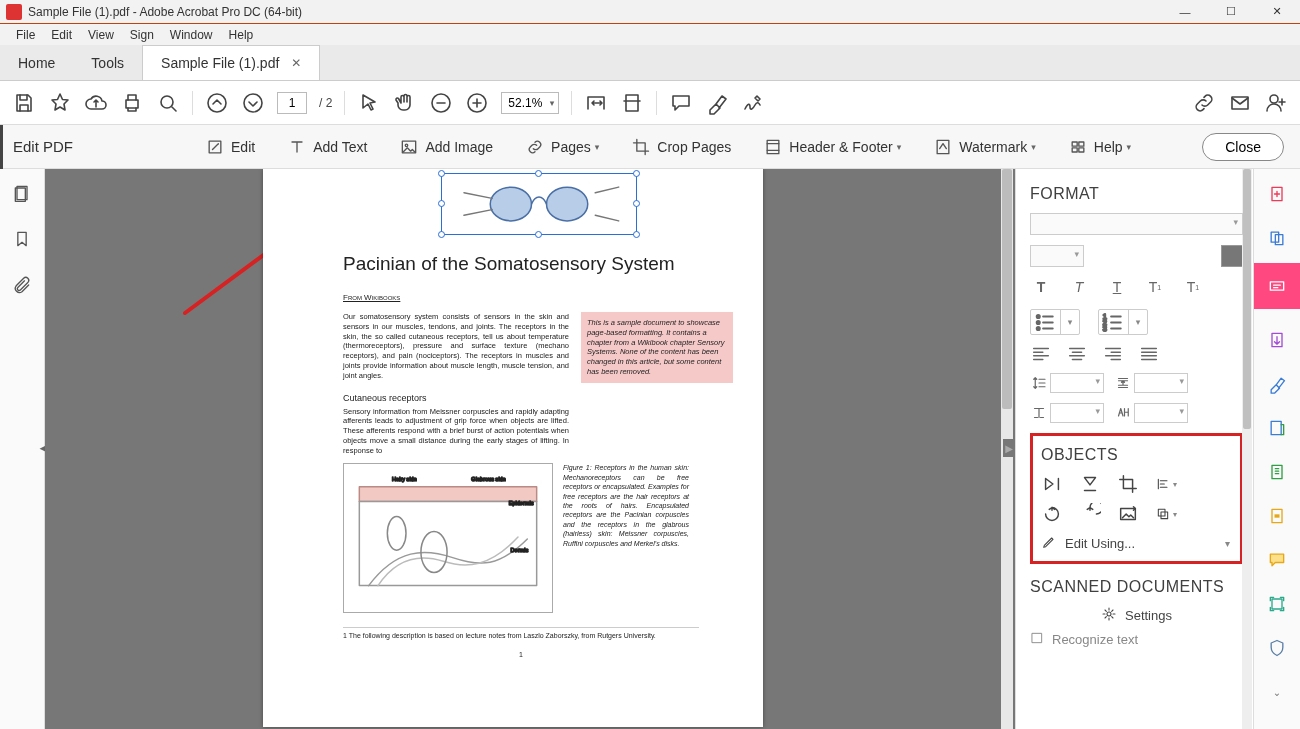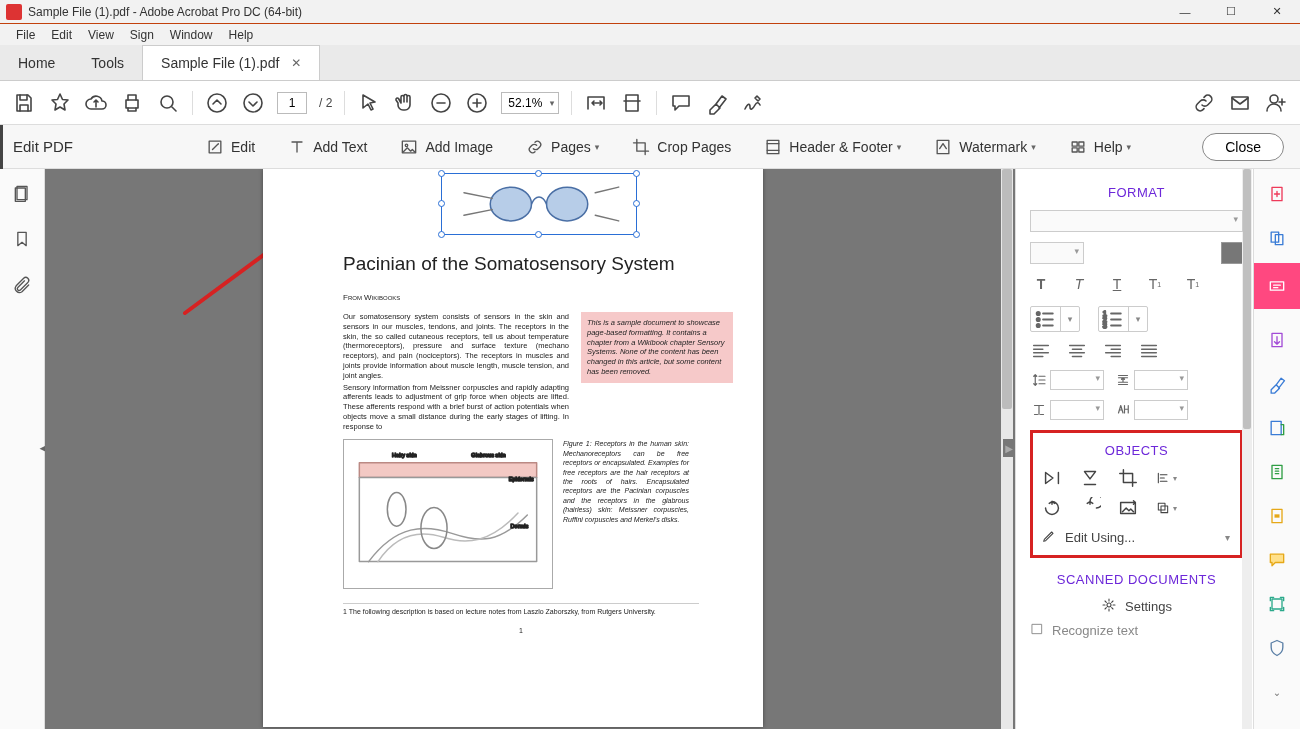--- a/index.html
+++ b/index.html
@@ -51,21 +51,21 @@
 .leftstrip .collapse-handle { position: absolute; top: 270px; left: 38px; width: 10px; height: 18px; display: flex; align-items: center; justify-content: center; color: #666; font-size: 9px; }
 
 .docwrap { flex: 1; background: #777; position: relative; overflow: hidden; }
 .page { position: absolute; left: 218px; top: 0; width: 500px; height: 558px; background: #fff; box-shadow: 0 0 4px rgba(0,0,0,.4); padding: 10px 24px 18px 24px; font-family: Georgia, serif; color: #222; }
 .page .sel-img { position: absolute; left: 178px; top: 4px; width: 196px; height: 62px; border: 1px solid #2a6fd6; }
 .page .sel-img .handle { position: absolute; width: 7px; height: 7px; background: #fff; border: 1px solid #2a6fd6; border-radius: 50%; }
 .page .sel-img .h-tl{top:-4px;left:-4px}.page .sel-img .h-tr{top:-4px;right:-4px}.page .sel-img .h-bl{bottom:-4px;left:-4px}.page .sel-img .h-br{bottom:-4px;right:-4px}
 .page .sel-img .h-t{top:-4px;left:calc(50% - 4px)}.page .sel-img .h-b{bottom:-4px;left:calc(50% - 4px)}.page .sel-img .h-l{top:calc(50% - 4px);left:-4px}.page .sel-img .h-r{top:calc(50% - 4px);right:-4px}
 .page .sel-img svg{width:100%;height:100%}
 .page h1 { font-size: 19px; font-weight: 400; margin-top: 74px; text-align: left; margin-left: 56px; }
-.page .fromwiki { font-size: 8px; font-variant: small-caps; margin: 18px 0 10px 56px; }
+.page .fromwiki { font-size: 8px; font-variant: small-caps; margin: 18px 0 10px 56px; text-decoration: underline; }
 .page .cols { display: flex; gap: 12px; margin-left: 56px; }
 .page .col1 { width: 226px; font-size: 7.5px; text-align: justify; line-height: 1.3; }
 .page .aside { width: 152px; background: #f6c9c9; font-size: 7.5px; font-style: italic; padding: 6px; line-height: 1.3; }
 .page .subh { font-size: 9px; margin: 10px 0 4px 56px; }
 .page .col1b { width: 226px; font-size: 7.5px; text-align: justify; line-height: 1.3; margin-left: 56px; }
 .page .figrow { display: flex; gap: 10px; margin: 8px 0 0 56px; }
 .page .figimg { width: 210px; height: 150px; border: 1px solid #aaa; display:flex;align-items:center;justify-content:center; }
 .page .figcap { width: 126px; font-size: 7px; font-style: italic; text-align: justify; line-height: 1.35; }
 .page .footnote { font-size: 7px; margin: 14px 0 0 56px; border-top: 1px solid #ccc; padding-top: 4px; width: 356px; }
 .page .pageno { font-size: 7px; text-align: center; margin-top: 12px; margin-left: 56px; width: 356px; }
@@ -74,21 +74,21 @@
 .docwrap .vscroll { position: absolute; right: 2px; top: 0; width: 12px; height: 100%; background: #e8e8e8; }
 .docwrap .vscroll .thumb { position: absolute; left: 1px; width: 10px; top: 0; height: 240px; background: #bcbcbc; border-radius: 2px; }
 
 
 .red-arrow { position: absolute; pointer-events: none; }
 
 
 .rightpanel { width: 238px; background: #fff; border-left: 1px solid #ddd; padding: 16px 10px 4px 14px; overflow: hidden; position: relative; font-size: 12px; color: #333; }
 .rightpanel .vscroll-rp { position:absolute; right:1px; top:0; width:10px; height:100%; background:#eee; }
 .rightpanel .vscroll-rp .thumb { position:absolute; left:1px; width:8px; top:0; height:260px; background:#c0c0c0; border-radius:2px; }
-.rp-section-title { font-size: 13px; letter-spacing: .5px; color: #6d28d9; margin-bottom: 10px; text-align: center; }
+.rp-section-title { font-size: 16px; letter-spacing: .5px; color: #404040; margin-bottom: 10px; }
 .rp-row { display: flex; align-items: center; gap: 8px; margin-bottom: 10px; }
 .rp-select { flex: 1; height: 22px; border: 1px solid #ccc; background: #fafafa; position: relative; }
 .rp-select::after { content: "▾"; position: absolute; right: 4px; top: 3px; color: #999; font-size: 9px; }
 .rp-color { width: 22px; height: 22px; border: 1px solid #999; background: #777; }
 .rp-icnrow { display: flex; gap: 16px; margin-bottom: 12px; }
 .rp-icn { width: 22px; height: 20px; color: #666; display:flex;align-items:center;justify-content:center; font-size:14px; }
 .rp-btngrp { display:flex; border:1px solid #ccc; border-radius:2px; }
 .rp-btngrp .seg { width: 30px; height: 24px; display:flex;align-items:center;justify-content:center;color:#666; border-right:1px solid #ccc; }
 .rp-btngrp .seg:last-child{border-right:none;width:18px;font-size:9px;color:#888}
 .rp-align { display:flex; gap:14px; margin:10px 0; }
@@ -411,20 +411,21 @@
         <div class="handle h-l"></div><div class="handle h-r"></div>
         <div class="handle h-bl"></div><div class="handle h-b"></div><div class="handle h-br"></div>
       </div>
 
       <h1>Pacinian of the Somatosensory System</h1>
       <div class="fromwiki">From Wikibooks</div>
       <div class="cols">
         <div class="col1">Our somatosensory system consists of sensors in the skin and sensors in our muscles, tendons, and joints. The receptors in the skin, the so called cutaneous receptors, tell us about temperature (thermoreceptors), pressure and surface texture (mechano receptors), and pain (nociceptors). The receptors in muscles and joints provide information about muscle length, muscle tension, and joint angles.</div>
         <div class="aside">This is a sample document to showcase page-based formatting. It contains a chapter from a Wikibook chapter Sensory Systems. None of the content has been changed in this article, but some content has been removed.</div>
       </div>
+      <div class="subh">Cutaneous receptors</div>
       <div class="col1b">Sensory information from Meissner corpuscles and rapidly adapting afferents leads to adjustment of grip force when objects are lifted. These afferents respond with a brief burst of action potentials when objects move a small distance during the early stages of lifting. In response to</div>
       <div class="figrow">
         <div class="figimg">
           <svg viewBox="0 0 210 150" style="width:200px;height:140px">
             <rect x="10" y="20" width="190" height="16" fill="#f3c9c4" stroke="#bb8a84"></rect>
             <rect x="10" y="36" width="190" height="90" fill="#fff" stroke="#999"></rect>
             <path d="M20 126c30-40 60-40 90-30s50 10 80-20" stroke="#999"></path>
             <path d="M30 126c20-30 45-34 70-26s50 6 80-26" stroke="#bbb"></path>
             <ellipse cx="50" cy="70" rx="10" ry="18" stroke="#888"></ellipse>
             <ellipse cx="90" cy="90" rx="14" ry="22" stroke="#888"></ellipse>

